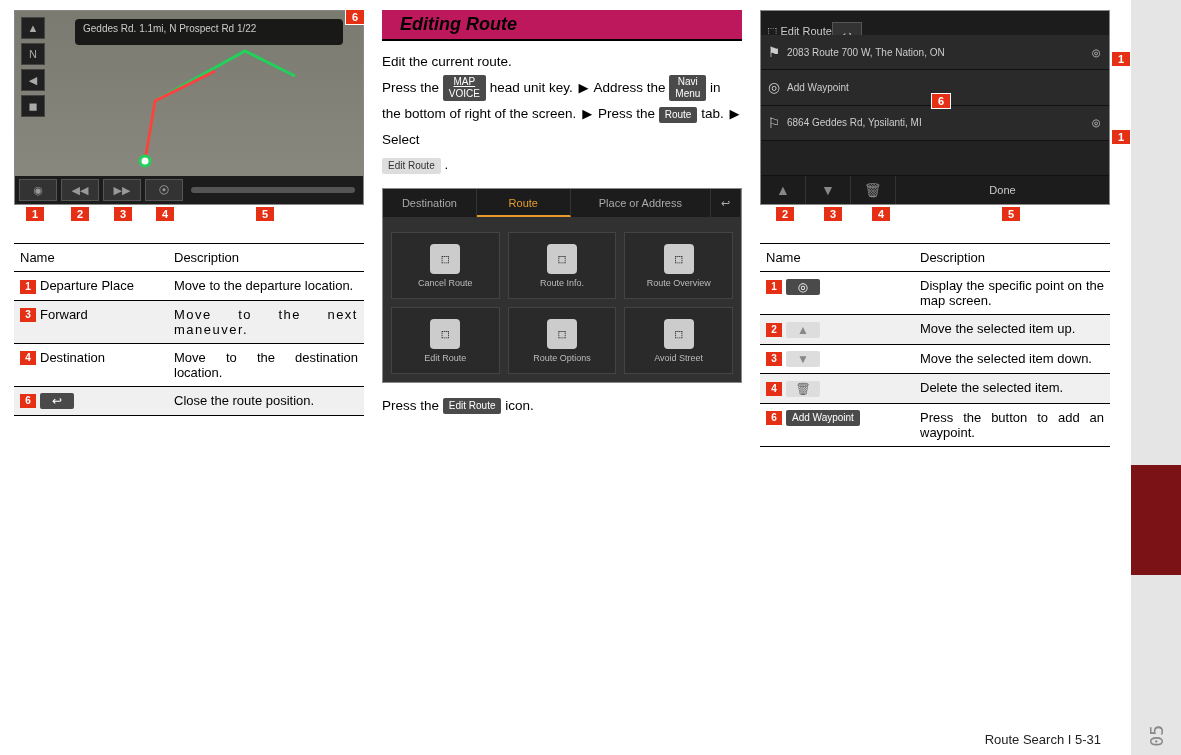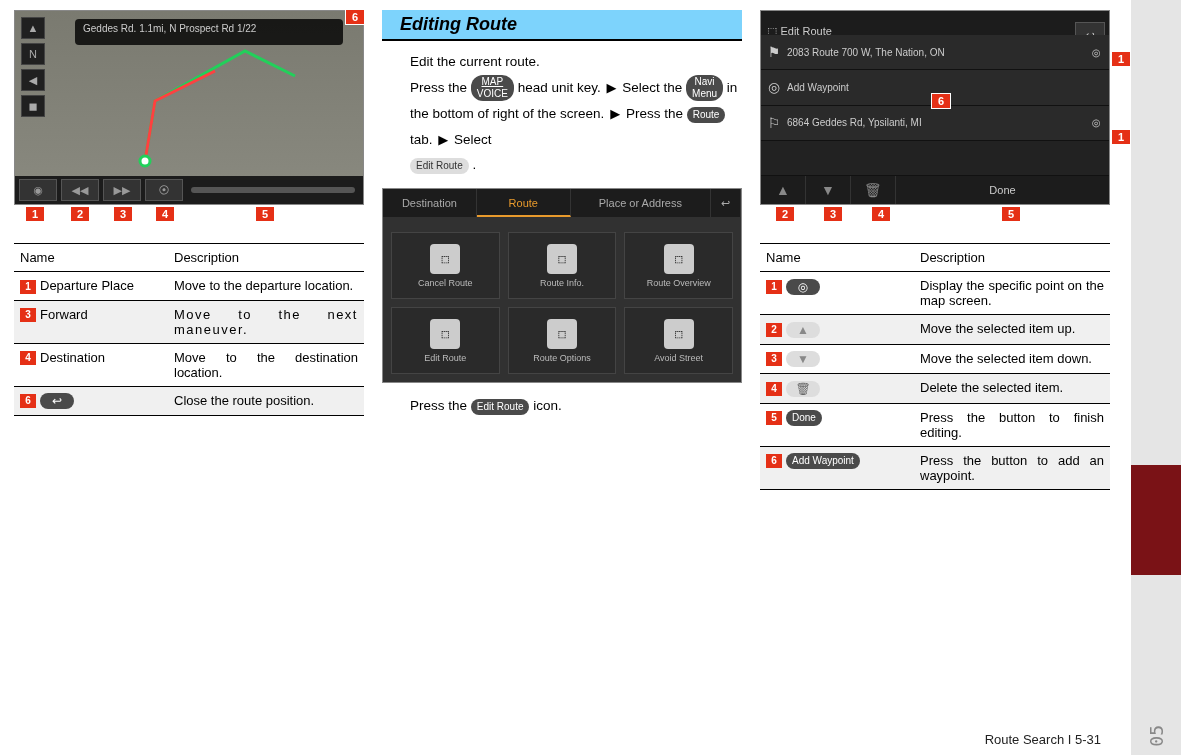--- a/index.html
+++ b/index.html
@@ -123,21 +123,21 @@
   }
   .iconsgrid .glyph{
     width:30px;height:30px;background:#ccc;border-radius:4px;
     display:flex;align-items:center;justify-content:center;color:#333;font-weight:bold;
   }
 
   
   .editheader{
     position:absolute;top:0;left:0;right:0;height:40px;
     background:#1c1c1c;color:#ccc;font-size:11px;line-height:24px;padding-left:6px;
-    display:flex;justify-content:space-between;align-items:center;
+    display:flex;align-items:center;
   }
   .editheader .backbtn{width:30px;height:18px;background:#333;border:1px solid #555;margin-right:4px;text-align:center;}
   .editlist{
     position:absolute;top:24px;left:0;right:0;bottom:28px;
     display:flex;flex-direction:column;
   }
   .editrow{
     flex:1;display:flex;align-items:center;background:#2a2a2a;border-bottom:1px solid #111;
     color:#ccc;font-size:10px;
   }
@@ -171,39 +171,39 @@
   .num {
     display:inline-block;
     width:16px;height:14px;
     background:#e53016;color:#fff;font-size:10px;font-weight:bold;
     text-align:center;line-height:14px;
     margin-right:4px; vertical-align:middle;
   }
   .icon-key {
     display:inline-block;
     background:#4a4a4a;color:#fff;
-    font-size:10px;padding:2px 6px;border-radius:12px;
+    font-size:10px;padding:2px 6px;border-radius:2px;
     vertical-align:middle;line-height:12px;
   }
   .icon-key.two {padding:1px 6px;text-align:center;}
   .icon-key.icon-only{width:34px;text-align:center;font-size:12px;}
   .justify { text-align: justify; margin-top: 13px; }
   .stretch { letter-spacing:1.5px;}
 
   
   h2.sec {
     font-size:18px;
     font-weight:bold;
     font-style:italic;
     padding:4px 0 4px 18px;
     border-bottom:2px solid #000;
     margin-bottom:8px;
-    background:#7dd3fc;
-  }
-  .bodytext { line-height:1.9; font-size:13.5px;margin-left:28px;}
+    background:#be185d;
+  }
+  .bodytext { line-height:1.9; font-size:13.5px;}
   .arrow {font-size:13px; margin:0 2px;}
 
   .footer {
     position:absolute;
     bottom:8px; right:80px;
     font-size:13px; color:#222;
   }
 </style>
 </head>
 <body>
@@ -282,21 +282,21 @@
   </div>
 
   <div class="col col2">
     <h2 class="sec">Editing Route</h2>
     <div class="bodytext">
       <div>Edit the current route.</div>
       <span>Press the </span>
       <span class="icon-key two"><span style="text-decoration:underline;">MAP</span><br><span>VOICE</span></span>
       <span> head unit key. </span>
       <span class="arrow">▶</span>
-      <span> Select the </span>
+      <span> Address the </span>
       <span class="icon-key two"><span>Navi</span><br><span>Menu</span></span>
       <span> in the bottom of right of the screen. </span>
       <span class="arrow">▶</span>
       <span> Press the </span>
       <span class="icon-key">Route</span>
       <span> tab. </span>
       <span class="arrow">▶</span>
       <span> Select </span>
       <br>
       <span class="icon-key" style="background:#ddd;color:#333;">Edit Route</span>
@@ -407,24 +407,20 @@
         </tr>
         <tr>
           <td class="namecell"><span class="num">3</span><span class="icon-key icon-only" style="background:#ddd;color:#888;">▼</span></td>
           <td class="justify">Move the selected item down.</td>
         </tr>
         <tr>
           <td class="namecell"><span class="num">4</span><span class="icon-key icon-only" style="background:#ddd;color:#666;">🗑</span></td>
           <td class="justify">Delete the selected item.</td>
         </tr>
         <tr>
-          <td class="namecell"><span class="num">5</span><span class="icon-key">Done</span></td>
-          <td class="justify">Press the button to finish editing.</td>
-        </tr>
-        <tr>
           <td class="namecell"><span class="num">6</span><span class="icon-key">Add Waypoint</span></td>
           <td class="justify">Press the button to add an waypoint.</td>
         </tr>
       </tbody>
     </table>
   </div>
 
 </div>
 
 <div class="footer">Route Search I 5-31</div>

